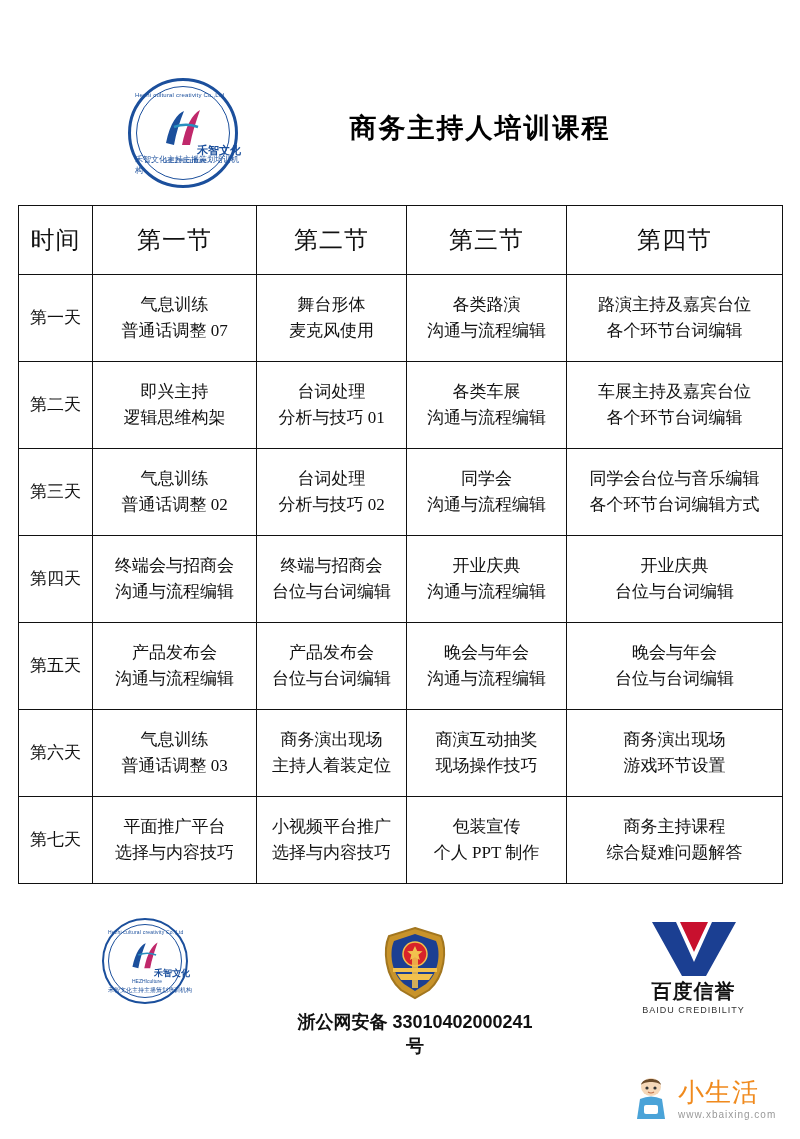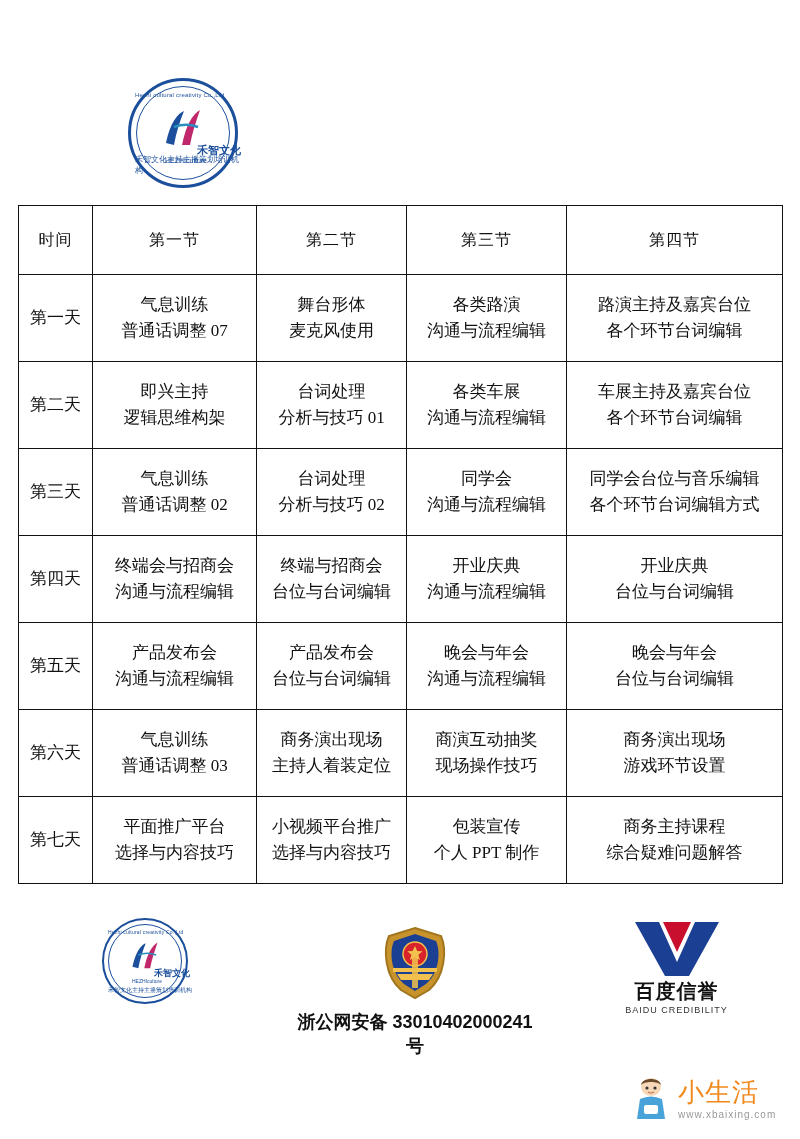--- a/index.html
+++ b/index.html
@@ -121,21 +121,21 @@
   }
   table.schedule td, table.schedule th {
     border: 1px solid #111111;
     text-align: center;
     vertical-align: middle;
     padding: 0;
     font-weight: normal;
   }
   table.schedule thead th {
     height: 68px;
-    font-size: 16px;
+    font-size: 24px;
     letter-spacing: 1px;
   }
   table.schedule tbody td {
     height: 86px;
     font-size: 17px;
     line-height: 1.55;
   }
   .col-time { width: 74px; }
   .col-s1 { width: 164px; }
   .col-s2 { width: 150px; }
@@ -152,21 +152,21 @@
     top: 900px;
     width: 800px;
     height: 170px;
   }
   .badge {
     position: absolute;
     text-align: center;
   }
   .badge-1 { left: 20px; top: 18px; width: 250px; }
   .badge-2 { left: 290px; top: 18px; width: 250px; }
-  .badge-3 { left: 569px; top: 18px; width: 215px; }
+  .badge-3 { left: 586px; top: 18px; width: 215px; }
 
   .seal-small {
     width: 86px;
     height: 86px;
     border-radius: 50%;
     border: 2px solid #1b4f9c;
     box-sizing: border-box;
     position: relative;
     margin: 0 auto;
     background: #ffffff;
@@ -268,20 +268,21 @@
         <svg class="seal-mark" viewBox="0 0 46 40">
           <path d="M6 36 C10 16, 18 6, 24 4 C20 14, 16 26, 14 38 Z" fill="#1b4f9c"></path>
           <path d="M22 38 C26 18, 32 8, 40 3 C36 15, 32 26, 30 38 Z" fill="#c0286b"></path>
           <path d="M14 20 C22 17, 30 17, 38 20" stroke="#2a8fbf" stroke-width="2.5" fill="none"></path>
         </svg>
         <div class="seal-name">禾智文化</div>
         <div class="seal-sub">HEZHIculture</div>
         <div class="seal-arc-bottom">禾智文化主持主播策划培训机构</div>
       </div>
     </div>
+    <div class="doc-title">商务主持人培训课程</div>
   </div>
 
   <div class="table-wrap">
     <table class="schedule">
       <colgroup>
         <col class="col-time">
           <col class="col-s1">
           <col class="col-s2">
           <col class="col-s3">
           <col class="col-s4">

